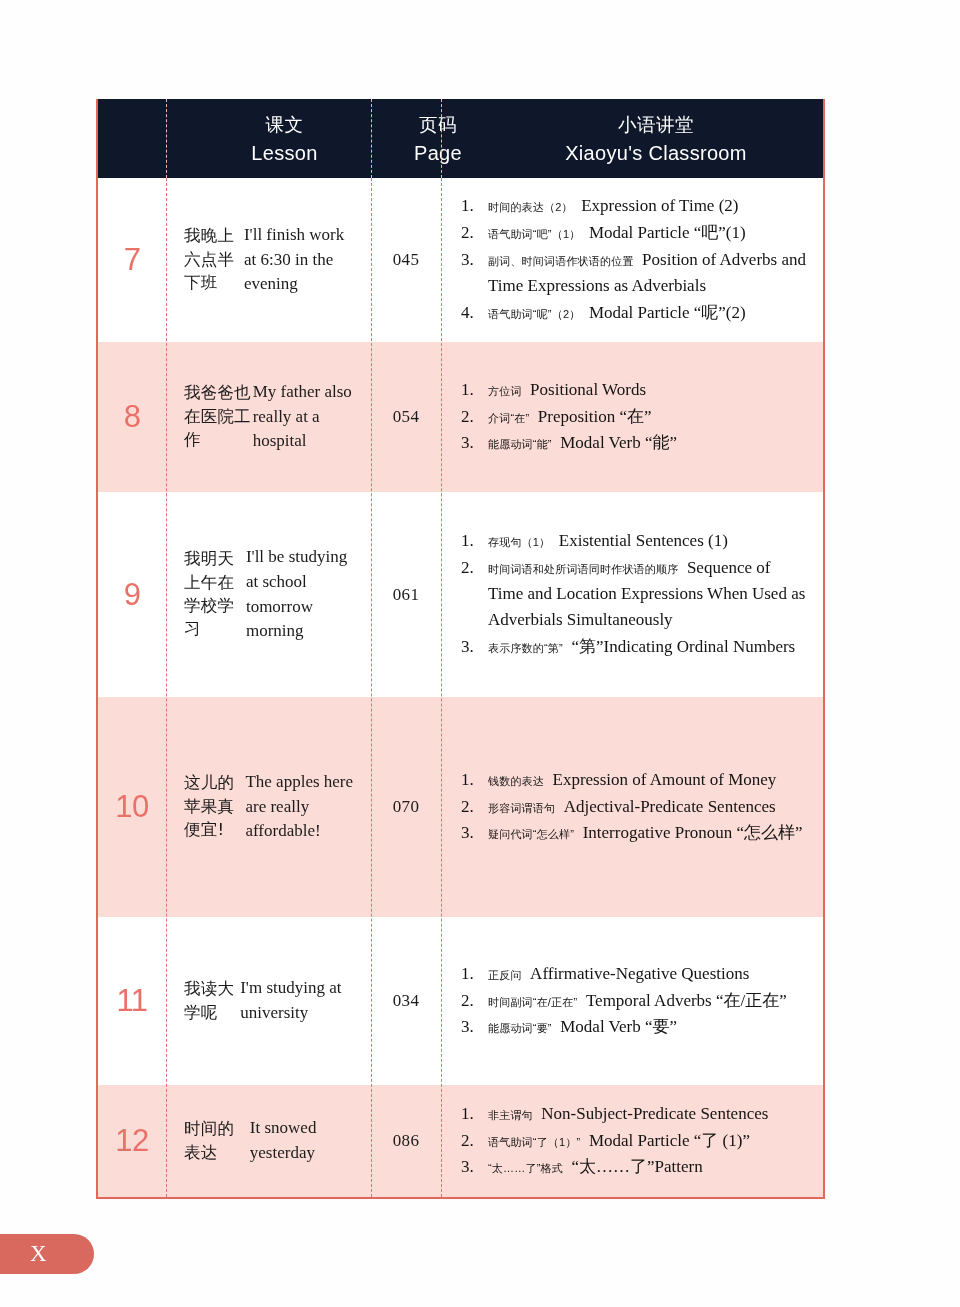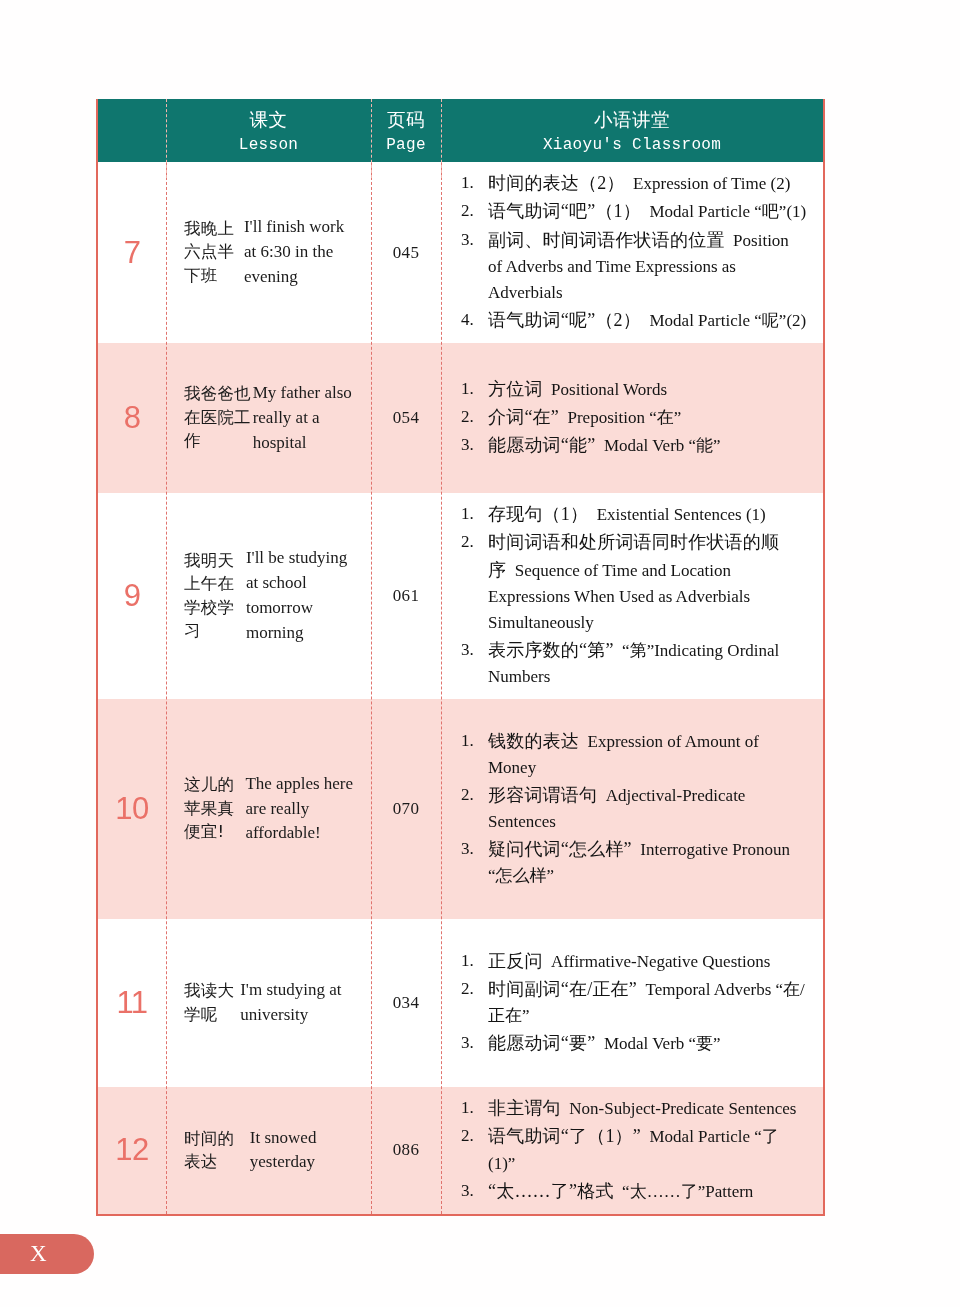--- a/index.html
+++ b/index.html
@@ -31,44 +31,45 @@
     border-left: 2.5px solid #e2685c;
     border-right: 2.5px solid #e2685c;
     border-bottom: 2.5px solid #e2685c;
     box-sizing: border-box;
     background: #ffffff;
   }
 
   
   .toc-head {
     display: flex;
-    background: #0f766e;
-    height: 63px;
+    background: #0f172a;
+    height: 79px;
     box-sizing: border-box;
     color: #ffffff;
     position: relative;
+    gap: 16px;
   }
   .toc-head .hcell {
     display: flex;
     flex-direction: column;
     align-items: center;
     justify-content: center;
     box-sizing: border-box;
     padding-top: 4px;
   }
   .h-zh {
     font-family: "DejaVu Sans", "Liberation Sans", sans-serif;
     font-size: 18.5px;
     line-height: 1.35;
     letter-spacing: 0.5px;
     font-weight: 400;
   }
   .h-en {
-    font-family: Liberation Mono, monospace;
-    font-size: 16px;
+    font-family: Liberation Sans, sans-serif;
+    font-size: 20px;
     line-height: 1.5;
     letter-spacing: 0.3px;
     font-weight: 400;
   }
 
   
   .col-num    { width: 68px;  flex: 0 0 68px; }
   .col-lesson { width: 205px; flex: 0 0 205px; }
   .col-page   { width: 70px;  flex: 0 0 70px; }
   .col-class  { flex: 1 1 auto; }
@@ -179,22 +180,22 @@
     left: 0;
     top: 0;
     font-family: "Liberation Serif", "DejaVu Serif", serif;
     font-size: 17px;
     color: #141414;
   }
   ol.points li .ptxt {
     display: block;
   }
   .zh {
-    font-family: Liberation Serif, serif;
-    font-size: 18px;
+    font-family: Liberation Sans, sans-serif;
+    font-size: 11px;
     letter-spacing: 0.2px;
   }
 
   
   .folio {
     position: absolute;
     left: -44px;
     top: 1234px;
     width: 138px;
     height: 40px;

